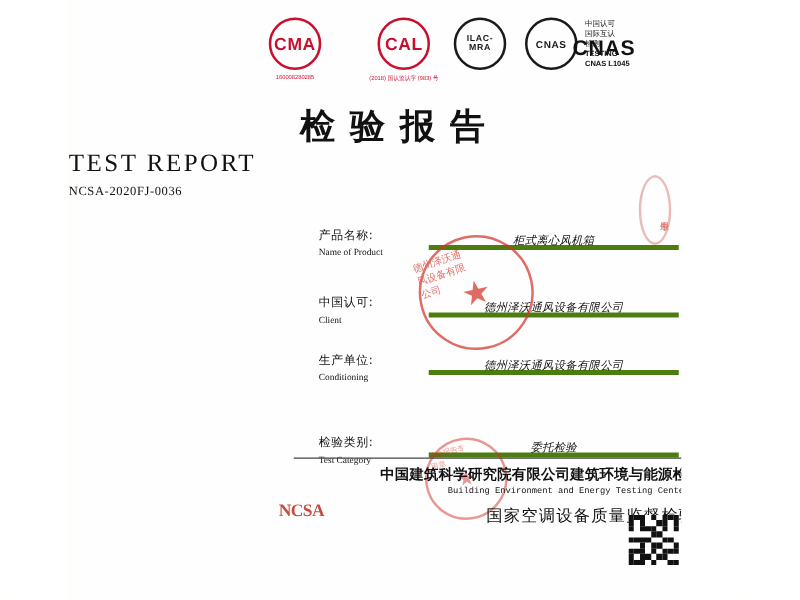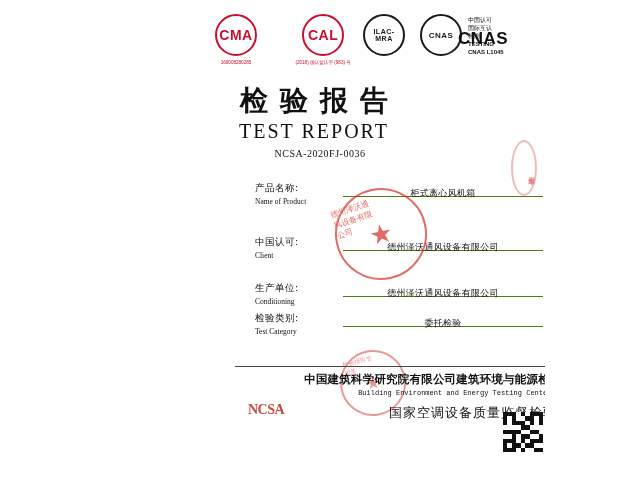--- a/index.html
+++ b/index.html
@@ -98,31 +98,30 @@
     font-family: "DejaVu Sans", sans-serif;
     font-size: 28px;
     font-weight: bold;
     letter-spacing: 12px;
     color: #111;
   }
   .title-en {
     position: absolute;
     left: 0; right: 12px;
     top: 120px;
-    text-align: center;
+    text-align: left;
     font-family: "Liberation Serif", serif;
     font-size: 20px;
     letter-spacing: 2px;
     color: #111;
   }
   .report-no {
     position: absolute;
     left: 0; right: 0;
     top: 148px;
-    text-align: center;
     font-family: "Liberation Serif", serif;
     font-size: 10px;
     letter-spacing: 0.5px;
     color: #111;
   }
 
   
   .field {
     position: absolute;
     left: 200px;
@@ -147,36 +146,37 @@
     font-size: 7.5px;
     color: #111;
     margin-top: 2px;
     white-space: nowrap;
   }
   .field .value-line {
     position: absolute;
     left: 88px;
     top: 0px;
     width: 200px;
-    border-bottom: 1px solid #4d7c0f;
+    border-bottom: 4px solid #4d7c0f;
     height: 14px;
     text-align: center;
+    font-style: italic;
   }
   .field .value {
     font-family: "DejaVu Sans", sans-serif;
     font-size: 9px;
     color: #111;
     letter-spacing: 0.3px;
     white-space: nowrap;
   }
 
   .f1 { top: 182px; }
   .f2 { top: 236px; }
   .f3 { top: 282px; }
-  .f4 { top: 312px; }
+  .f4 { top: 348px; }
 
   
   .hr {
     position: absolute;
     left: 180px;
     top: 366px;
     width: 330px;
     border-top: 1px solid #444;
   }
   .footer {
@@ -295,21 +295,21 @@
     position: absolute;
     left: 168px;
     top: 402px;
     font-family: "Liberation Serif", serif;
     font-size: 10px;
     color: #c0392b;
     font-weight: bold;
     letter-spacing: -0.5px;
     opacity: 0.9;
   }
-  .ncsa-logo .big { font-size: 14px; margin-left: 25px; }
+  .ncsa-logo .big { font-size: 14px; }
 
   
   .qr {
     position: absolute;
     right: 42px;
     bottom: 28px;
     width: 40px;
     height: 40px;
     background: #fff;
     display: grid;

